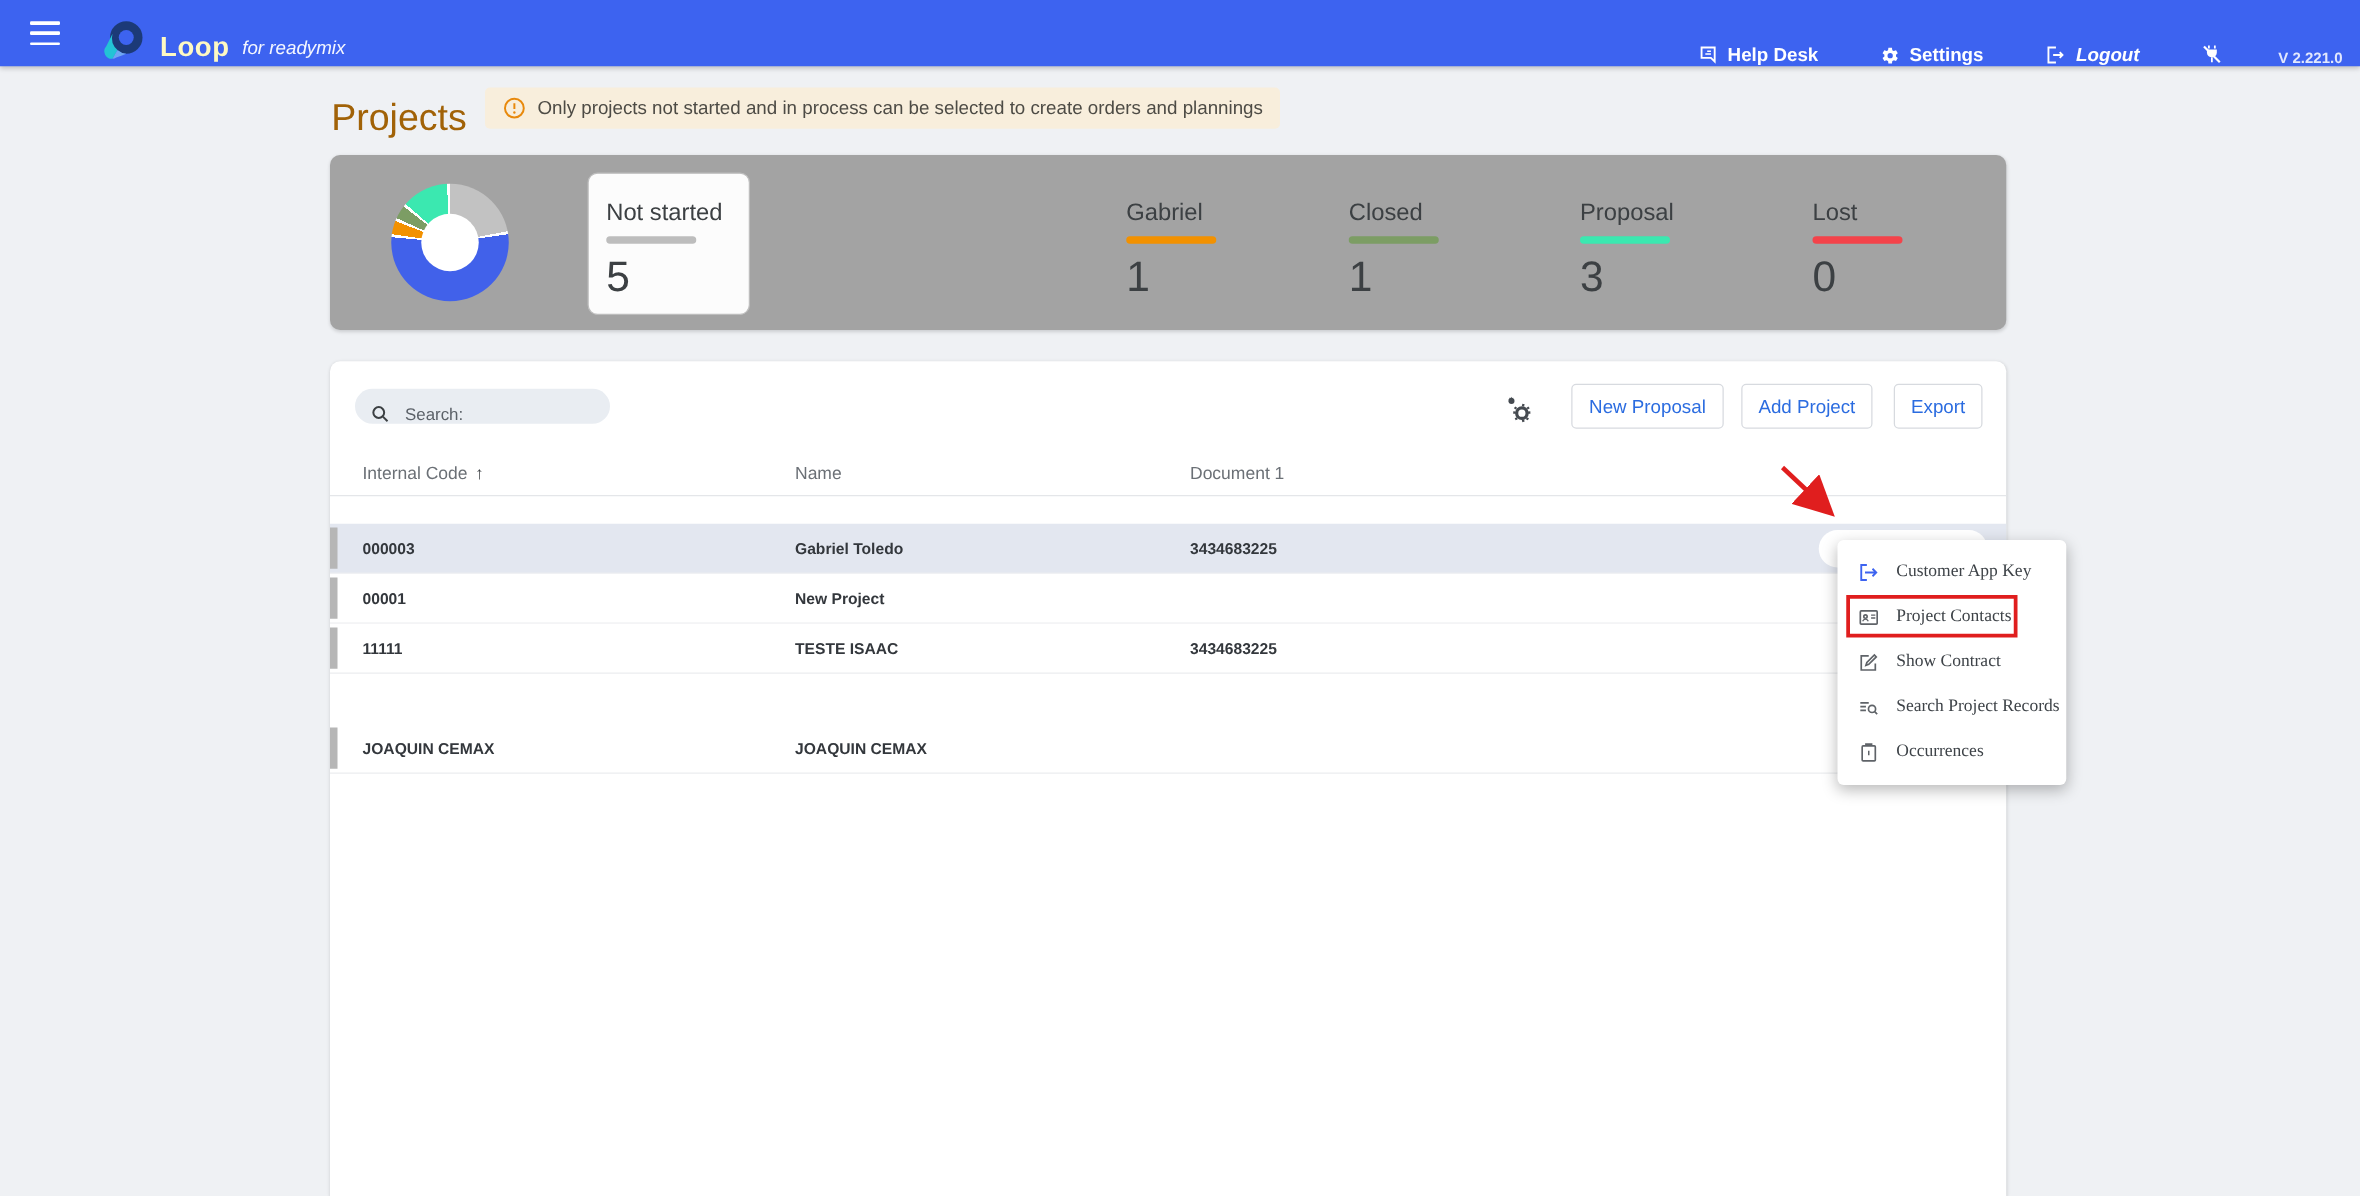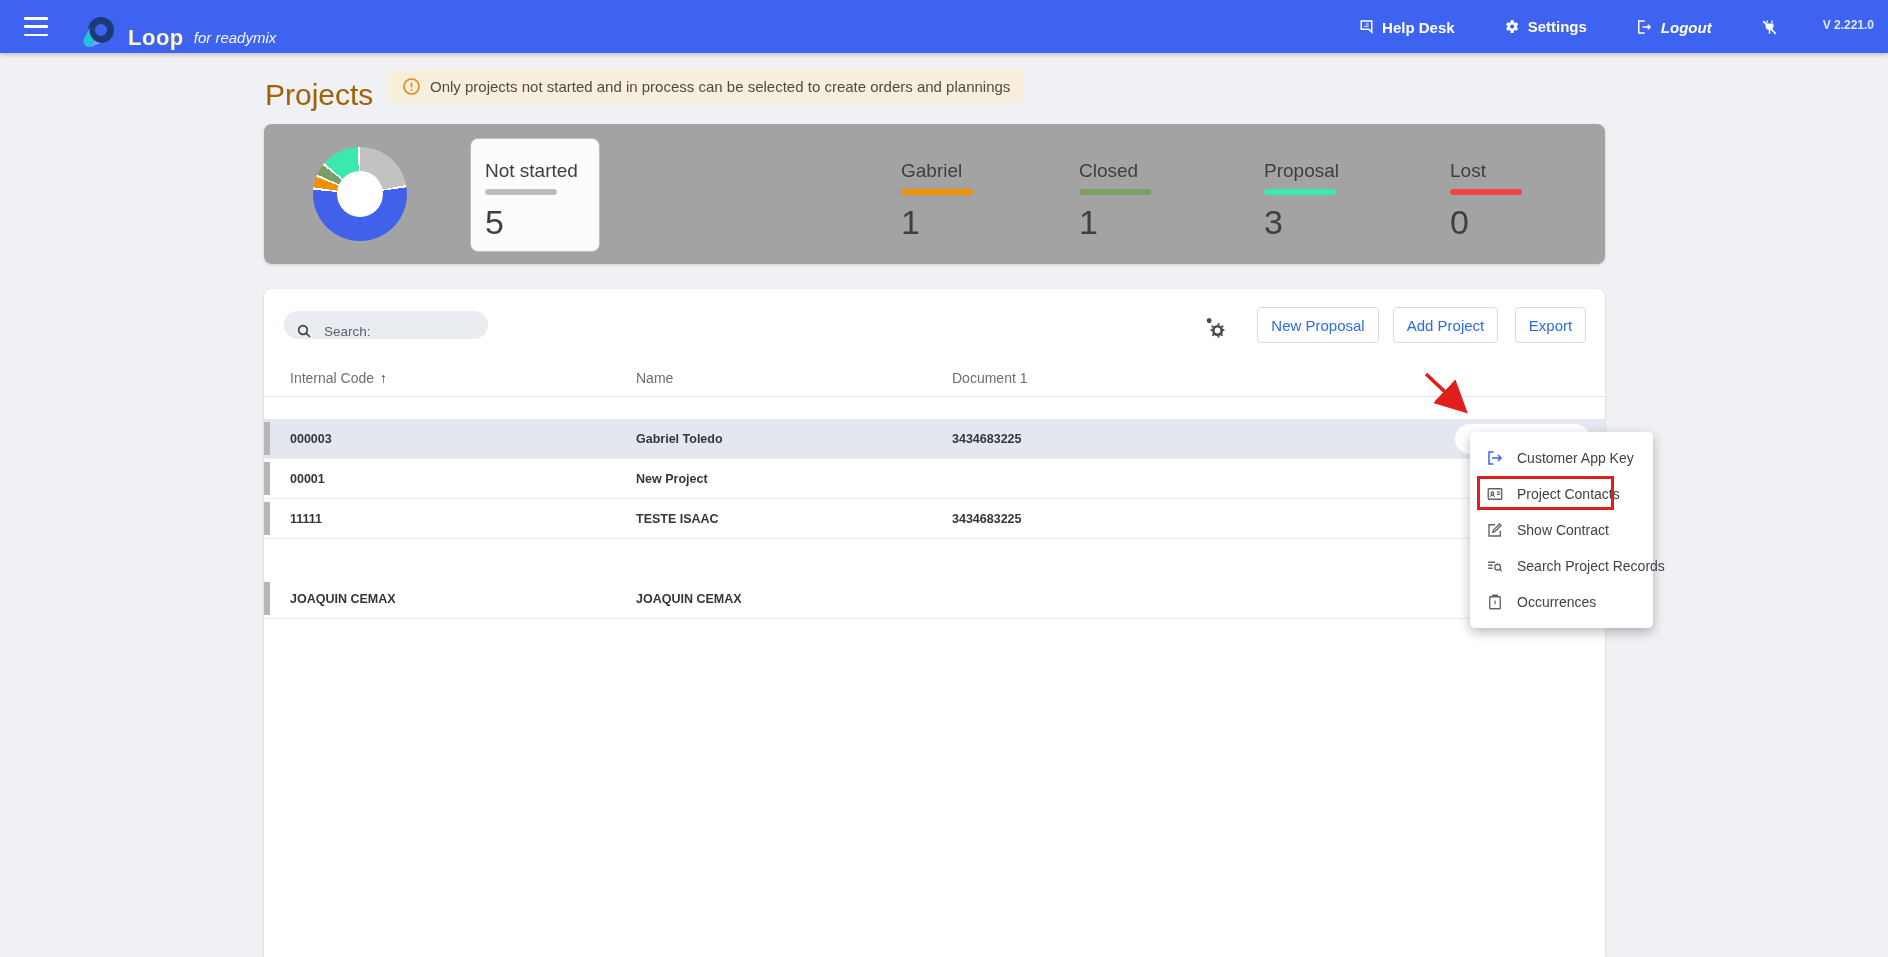--- a/index.html
+++ b/index.html
@@ -8,21 +8,21 @@
   .canvas { position:absolute; left:0; top:0; width:1888px; height:957px; }
 
   
   .appbar { position:absolute; left:0; top:0; width:1888px; height:53px; background:#3D63F0; display:flex; align-items:center; color:#fff; box-shadow:0 2px 4px rgba(0,0,0,.2); z-index:30; }
   .hamburger { position:absolute; left:24px; top:17px; width:24px; height:19px; display:flex; flex-direction:column; justify-content:space-between; cursor:pointer; }
   .hamburger span { display:block; height:2.5px; background:#fff; border-radius:1px; }
   .logo-wrap { position:absolute; left:80px; top:7px; display:flex; align-items:baseline; }
   .logo-mark { position:relative; top:6px; width:40px; height:38px; margin-right:8px; }
   .logo-text { font-size:22px; font-weight:700; color:#fef9c3; letter-spacing:.5px; }
   .logo-sub { font-size:15px; font-style:italic; color:rgba(255,255,255,.95); margin-left:10px; position:relative; top:-2px; }
-  .appbar-right { position:absolute; right:14px; top:0; height:53px; display:flex; align-items:flex-start;margin-top:18px; }
+  .appbar-right { position:absolute; right:14px; top:0; height:53px; display:flex; align-items:flex-end; }
   .appbar-item { display:flex; align-items:center; gap:8px; font-size:15px; font-weight:700; color:#fff; margin-left:48px; cursor:pointer; }
   .appbar-item svg { display:block; }
   .logout-label { font-style:italic; }
   .conn-icon { margin-left:48px; cursor:pointer; }
   .version { margin-left:44px; font-size:12px; font-weight:700; color:rgba(255,255,255,.85); }
 
   
   .page-title { position:absolute; left:265px; top:66px; font-size:30px; font-weight:500; color:#a16207;margin-top:12px; }
   .alert { position:absolute; left:388px; top:70px; height:33px; display:flex; align-items:center; gap:9px; background:#F8EEDC; border-radius:4px; padding:0 14px; }
   .alert-text { font-size:15px; color:#4D4B45; }
@@ -56,21 +56,21 @@
   .trow.selected { background:#E3E7F0; }
   .row-bar { position:absolute; left:0; top:3px; bottom:3px; width:6px; background:#B6B6B6; }
   .td { position:absolute; top:13px; font-size:12.5px; font-weight:600; color:#33373C; }
   .td-code { left:26px; } .td-name { left:372px; } .td-doc { left:688px; }
 
   .row-actions { position:absolute; left:1191px; top:5px; width:135px; height:30px; background:#fff; border-radius:15px; display:flex; align-items:center; justify-content:space-around; padding:0 8px; }
   .ricon { color:#5A6066; cursor:pointer; display:flex; align-items:center; }
 
   
   .ctx-menu { position:absolute; left:1470px; top:432px; width:183px; background:#fff; border-radius:5px; box-shadow:0 4px 12px rgba(0,0,0,.28); padding:8px 0; z-index:40; }
-  .ctx-item { height:36px; display:flex; align-items:center; gap:13px; padding:0 16px; cursor:pointer; }
+  .ctx-item { height:36px; display:flex; align-items:center; gap:13px; padding:0 16px; cursor:pointer;font-family:Liberation Serif, serif; }
   .ctx-item .mi { color:#5F6368; display:flex; align-items:center; }
   .ctx-item .mi.accent { color:#3D63F0; }
   .ctx-label { font-size:14px; color:#3E4348; white-space:nowrap; }
 
   
   .annot-rect { position:absolute; left:1477px; top:476px; width:137px; height:34px; border:3px solid #E01E1E; z-index:50; pointer-events:none; }
   .annot-arrow { position:absolute; left:1418px; top:366px; z-index:50; pointer-events:none; }
 </style>
 </head>
 <body>

